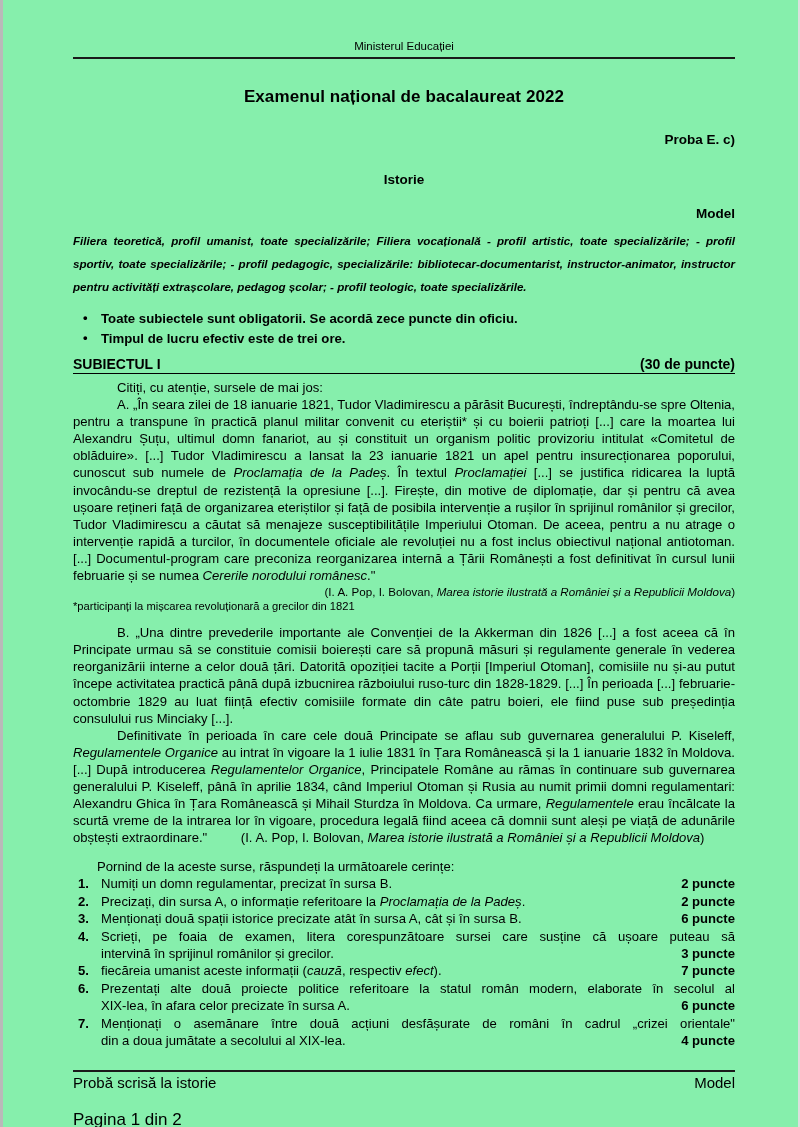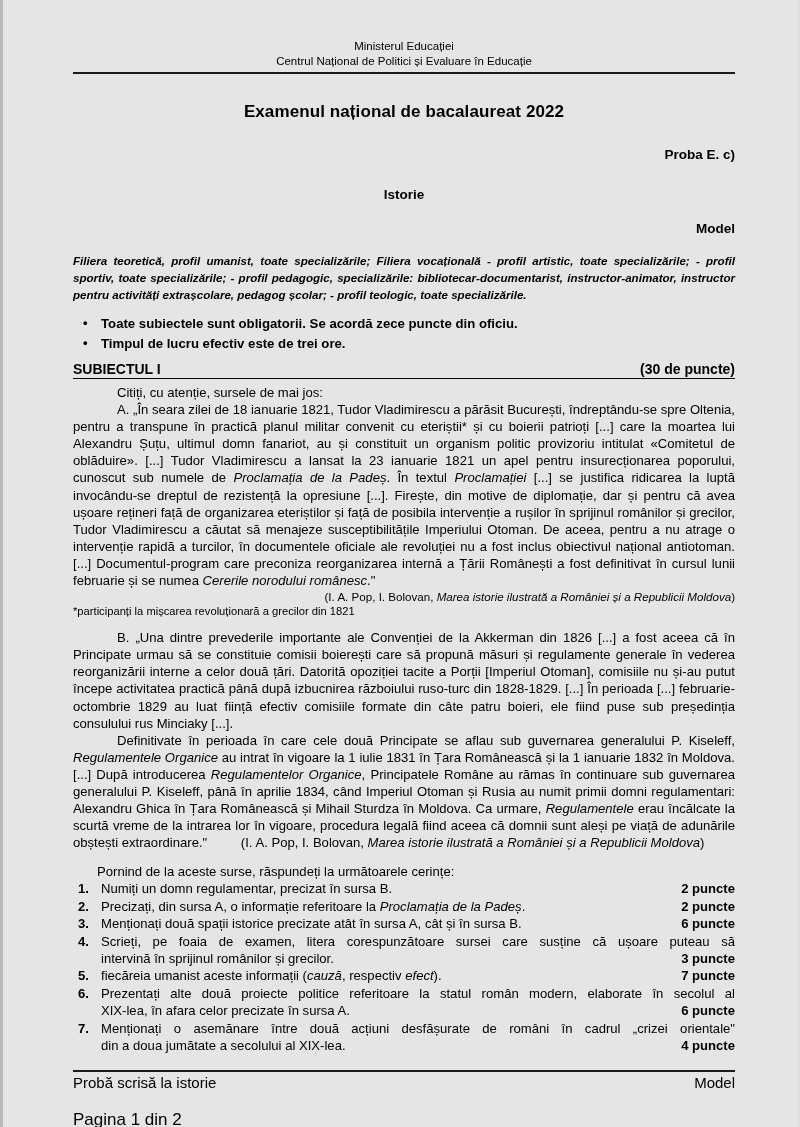--- a/index.html
+++ b/index.html
@@ -17,21 +17,21 @@
     overflow: hidden;
   }
   .page {
     position: absolute;
     left: 0; top: 0;
     width: 800px;
     height: 1127px;
     box-sizing: border-box;
     border-left: 3px solid #b9b9b9;
     border-right: 2px solid #dedede;
-    background: #e5e5e5;
+    background: #86efac;
   }
   .content {
     position: absolute;
     left: 70px;
     top: 0;
     width: 662px;
   }
 
   
   .header-block {
@@ -67,23 +67,23 @@
     margin-top: 25px;
   }
   .title-model {
     text-align: right;
     font-size: 13.5px;
     font-weight: bold;
     margin-top: 19px;
   }
 
   .filiera {
-    margin-top: 16px;
+    margin-top: 8px;
     font-size: 11.6px;
-    line-height: 17px;
+    line-height: 23px;
     font-style: italic;
     font-weight: bold;
     text-align: justify;
   }
 
   .bullets {
     margin: 11px 0 0 0;
     padding: 0;
     list-style: none;
     font-size: 13.2px;
@@ -201,21 +201,20 @@
   i, .it { font-style: italic; }
 </style>
 </head>
 <body>
 
 <div class="page">
   <div class="content">
 
     <div class="header-block">
       <div>Ministerul Educației</div>
-      <div>Centrul Național de Politici și Evaluare în Educație</div>
     </div>
     <hr class="header-rule">
 
     <div class="title-main">Examenul național de bacalaureat 2022</div>
     <div class="title-sub">Proba E. c)</div>
     <div class="title-subject">Istorie</div>
     <div class="title-model">Model</div>
 
     <div class="filiera">Filiera teoretică, profil umanist, toate specializările; Filiera vocațională - profil artistic, toate specializările; - profil sportiv, toate specializările; - profil pedagogic, specializările: bibliotecar-documentarist, instructor-animator, instructor pentru activități extrașcolare, pedagog școlar; - profil teologic, toate specializările.</div>
 

